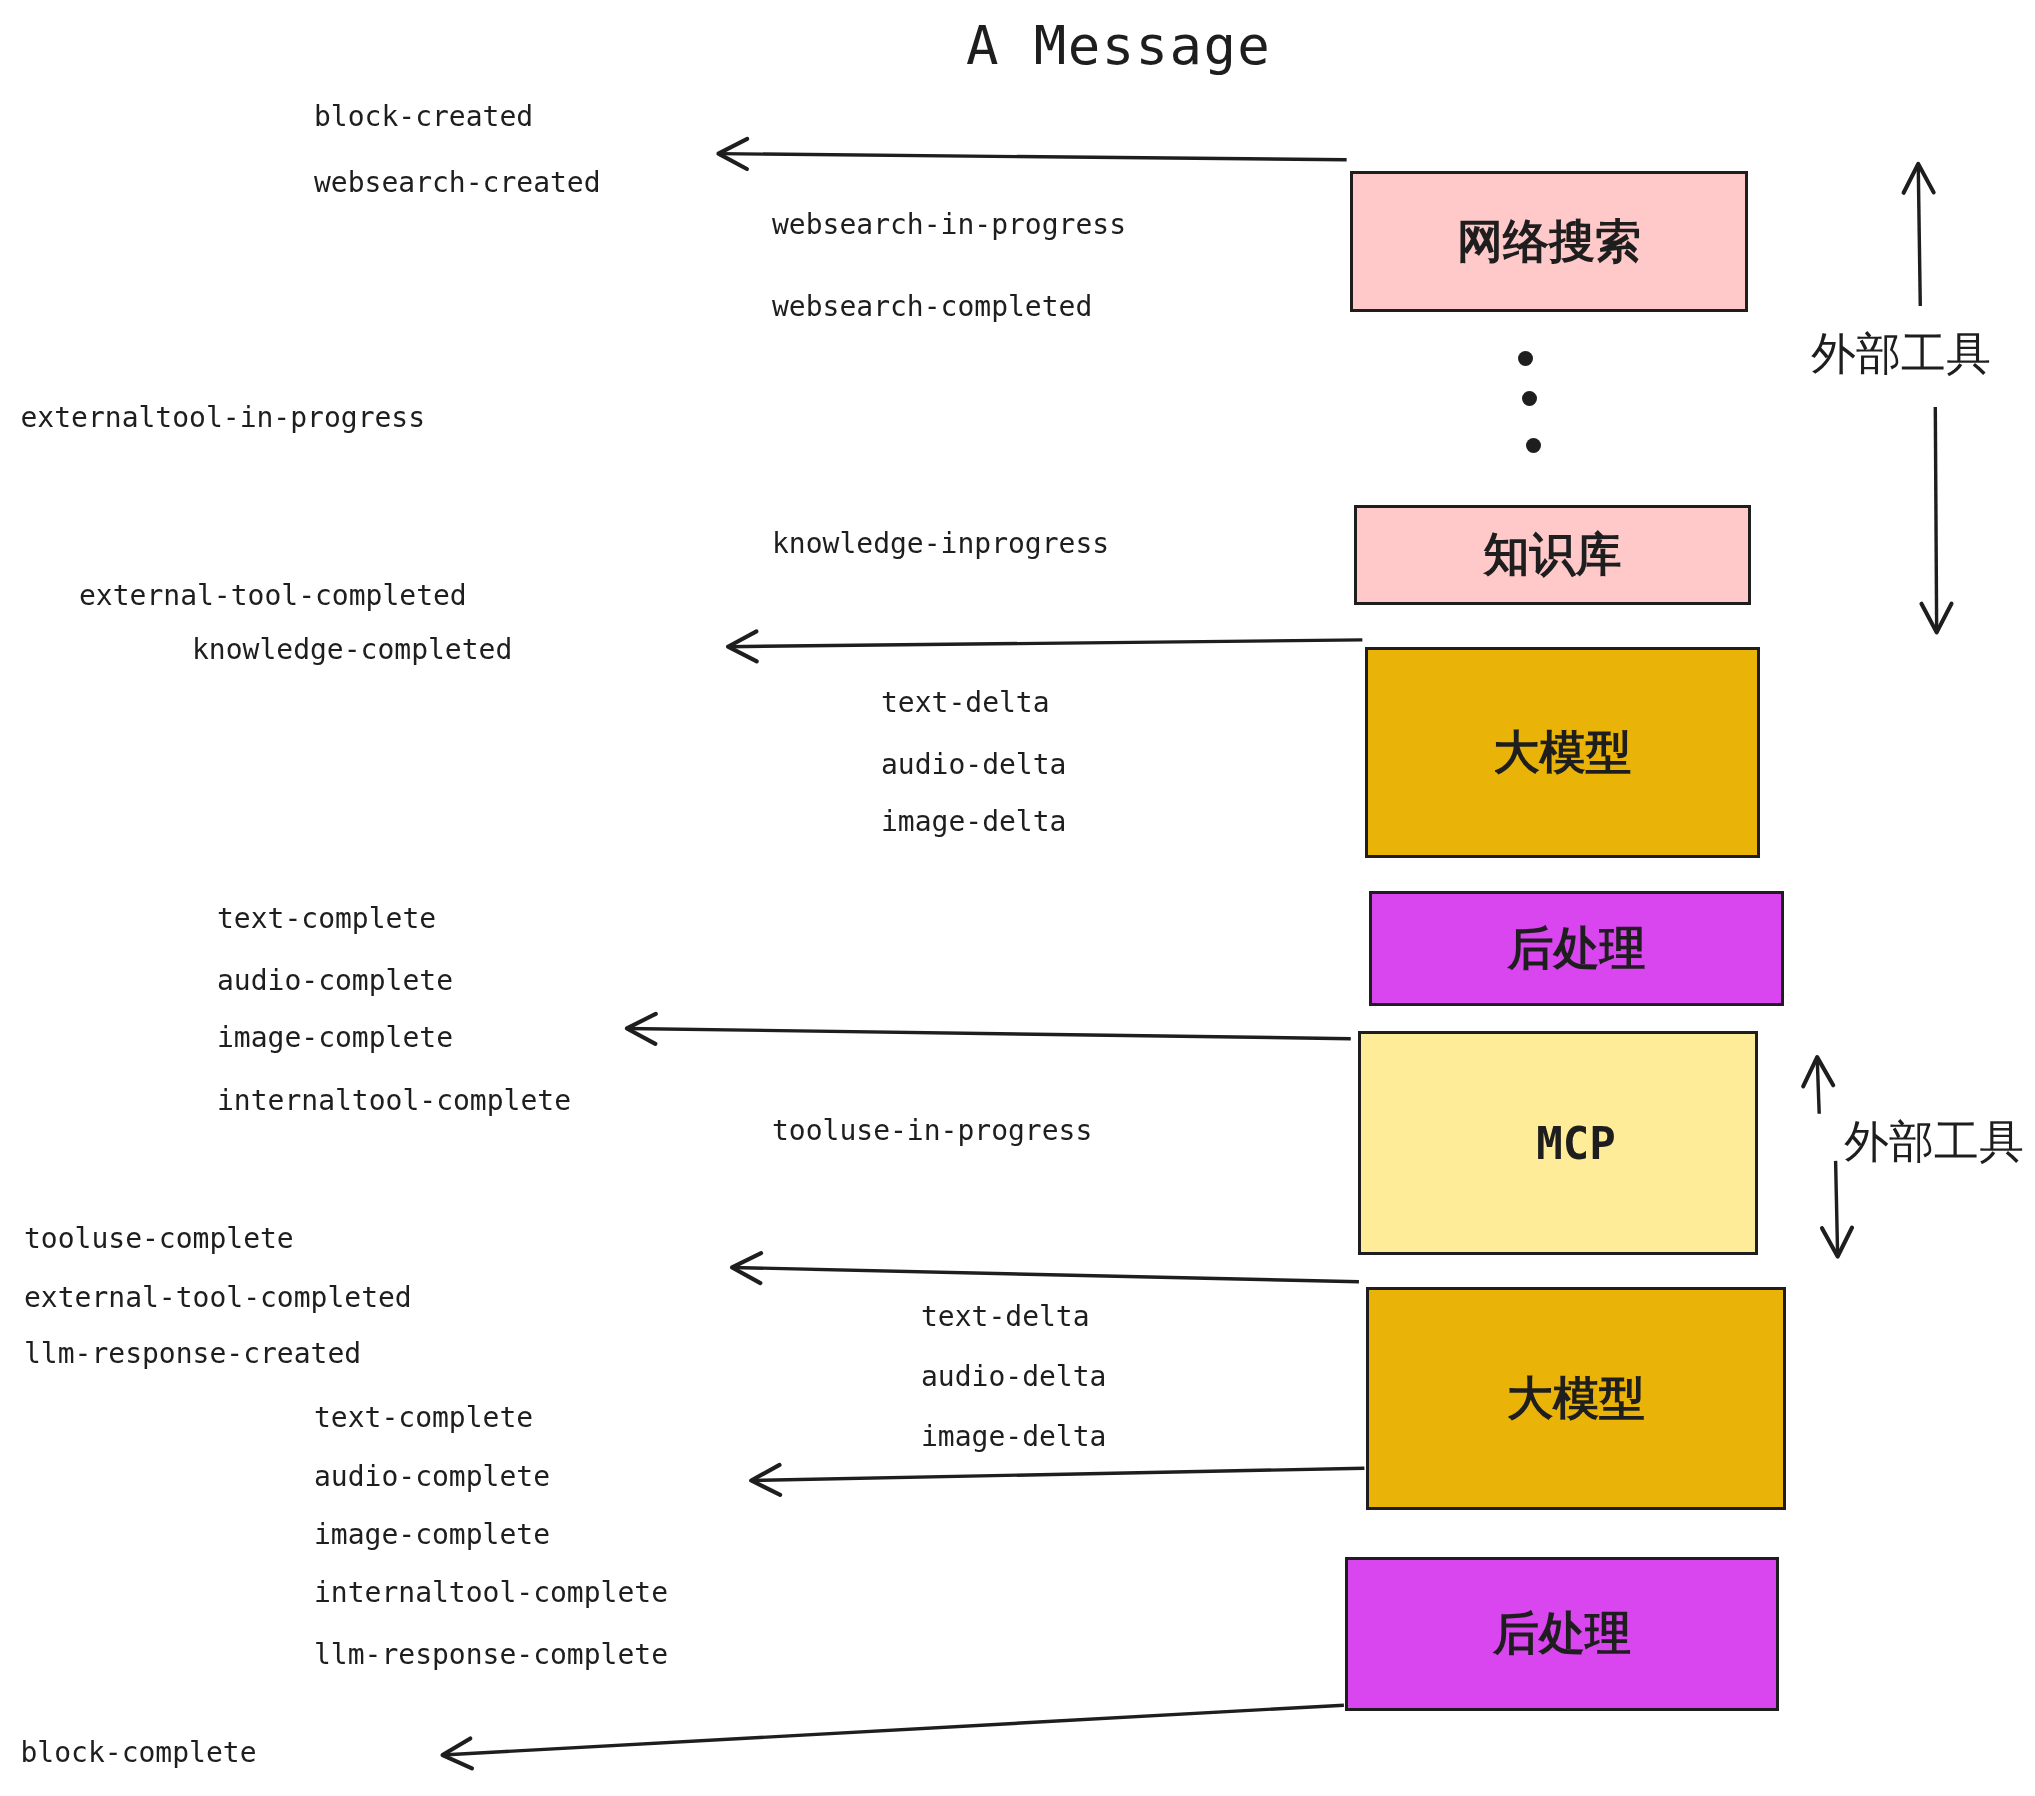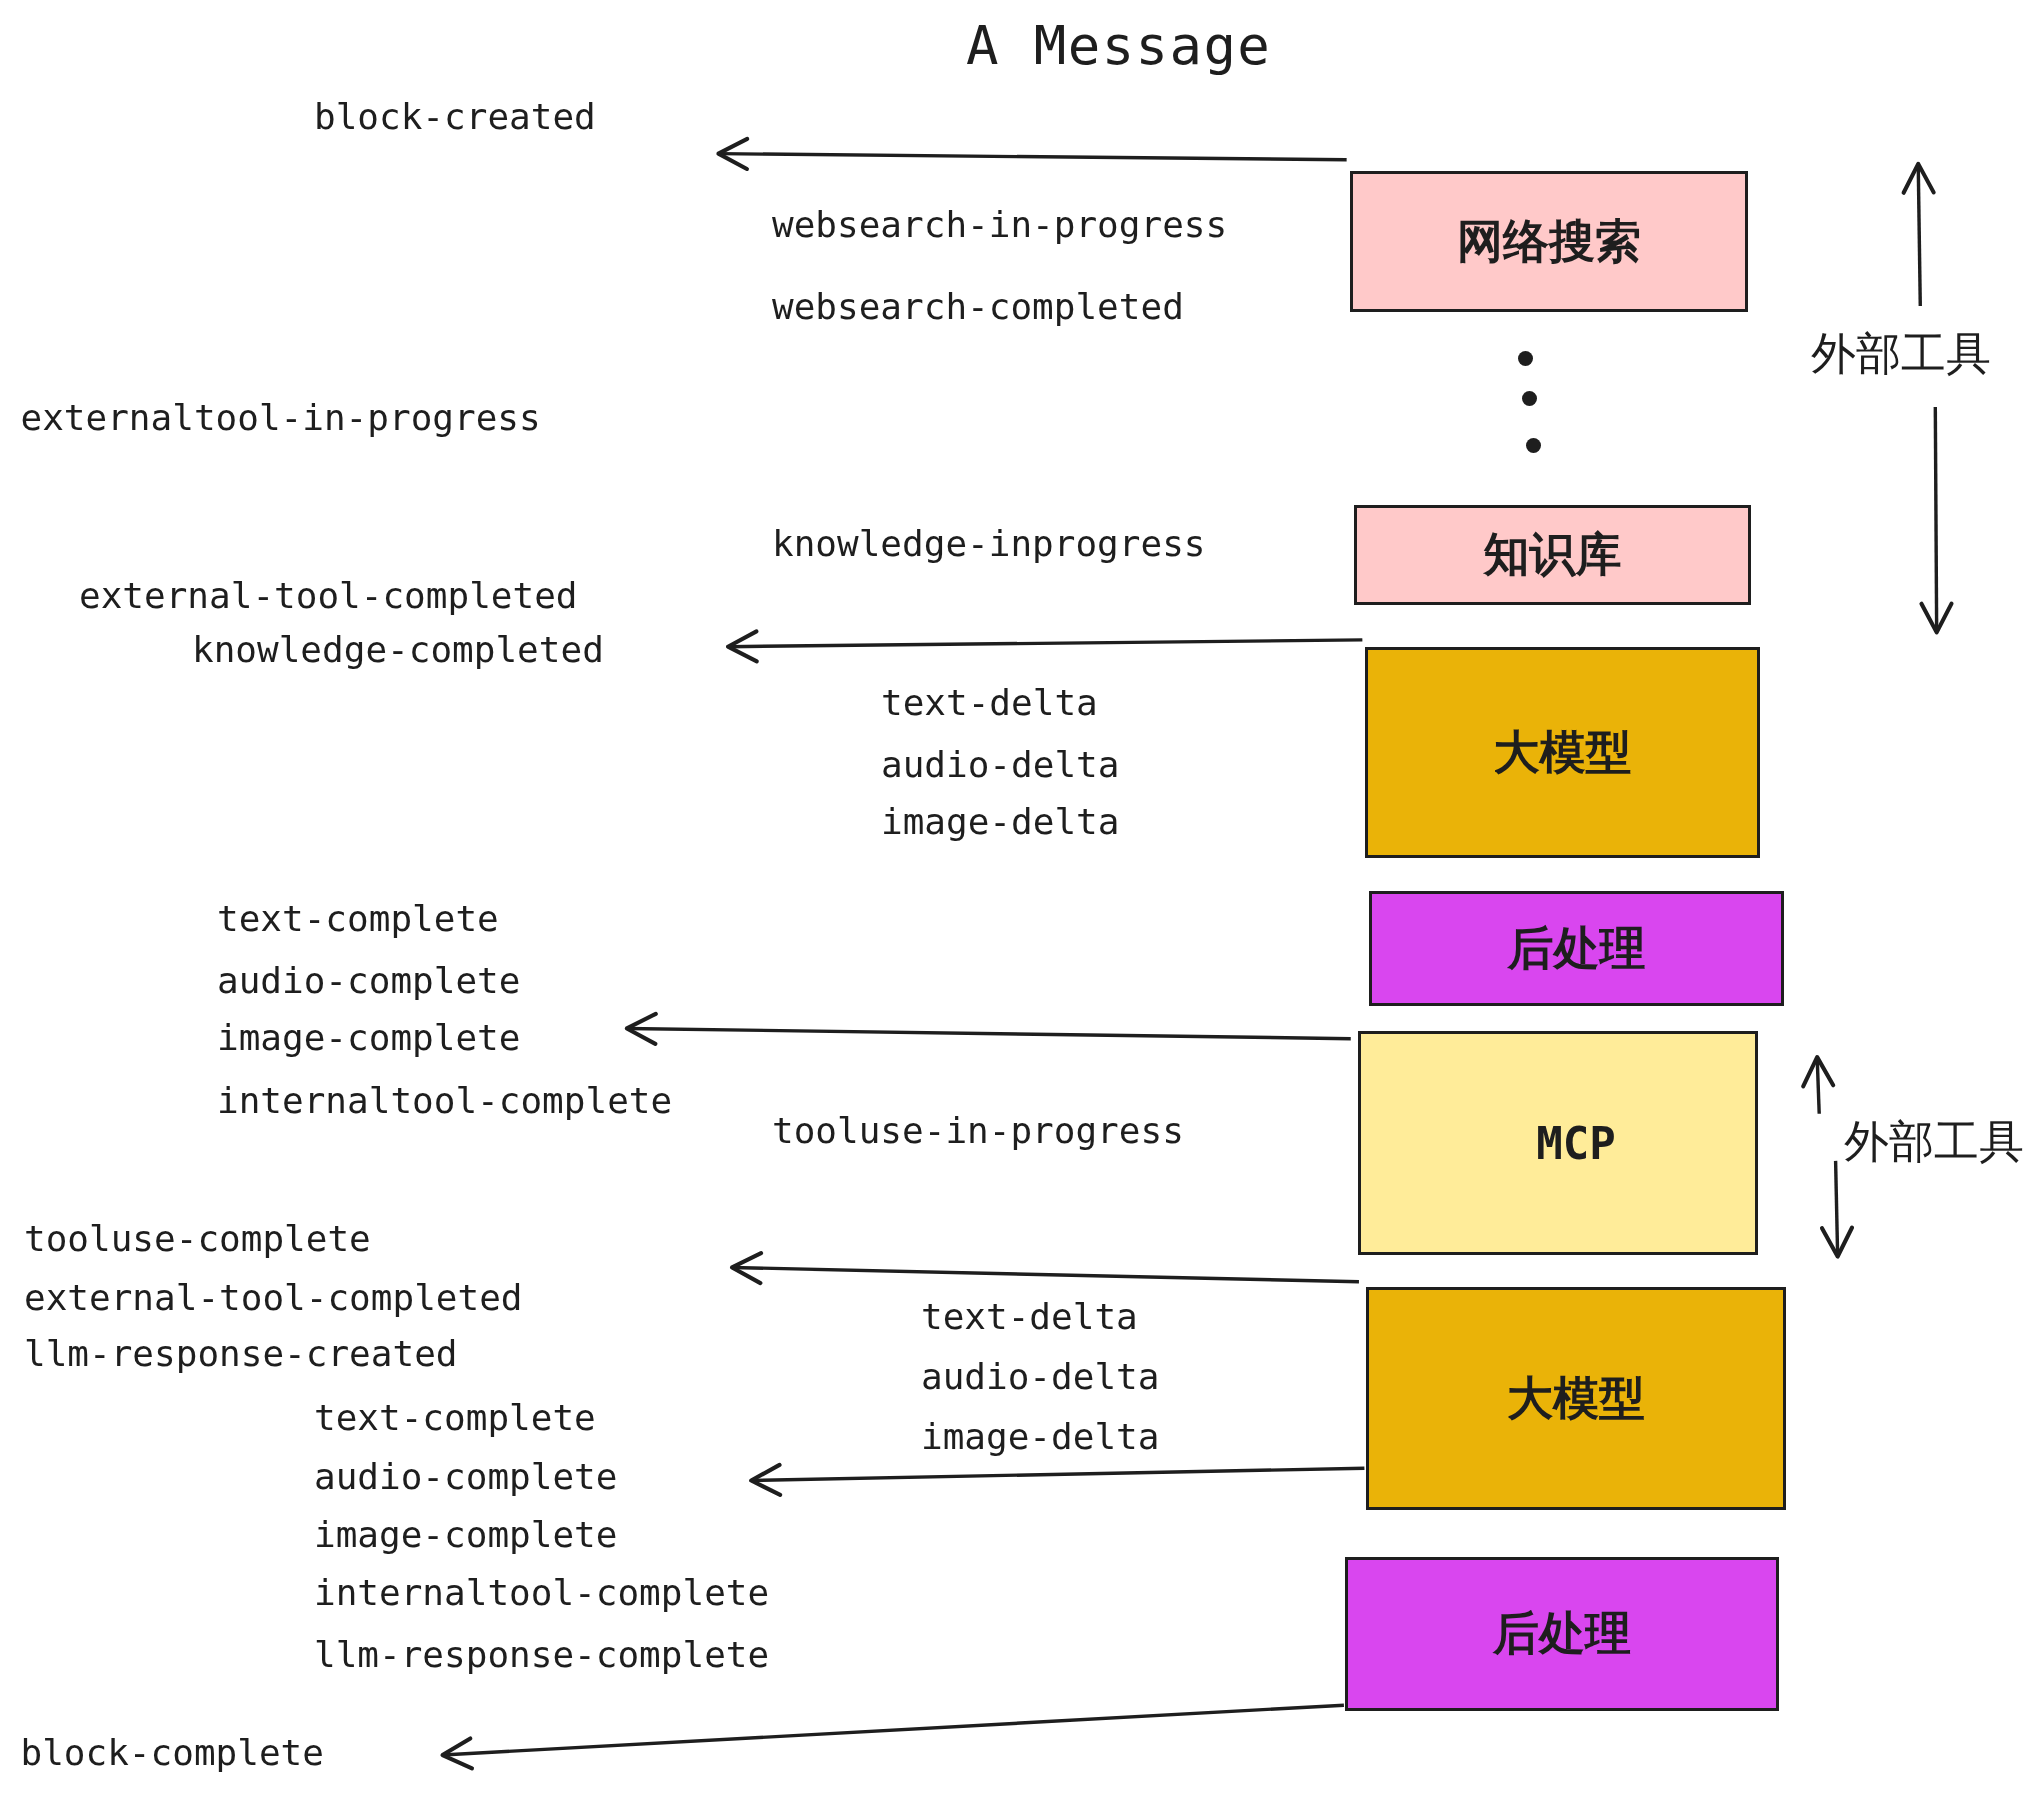--- a/index.html
+++ b/index.html
@@ -13,21 +13,21 @@
   }
   .title{
     position:absolute;
     font-size:54px;
     font-weight:400;
     letter-spacing:1.4px;
     white-space:nowrap;
   }
   .evt{
     position:absolute;
-    font-size:36px;
+    font-size:28px;
     font-weight:500;
     white-space:nowrap;
     transform:translateY(-50%);
     line-height:1;
   }
   .box{
     position:absolute;
     border:3.4px solid #1e1e1e;
     box-sizing:border-box;
     display:flex;
@@ -124,20 +124,21 @@
   </div>
 
   <div class="dot" style="left:1518px; top:351px"></div>
   <div class="dot" style="left:1522px; top:391px"></div>
   <div class="dot" style="left:1526px; top:438px"></div>
 
   <div class="side-label" style="left:1811px; top:354px">外部工具</div>
   <div class="side-label" style="left:1844px; top:1142px">外部工具</div>
 
   <div class="evt" style="left:314px; top:117px">block-created</div>
+  <div class="evt" style="left:314px; top:183px">websearch-created</div>
   <div class="evt" style="left:772px; top:225px">websearch-in-progress</div>
   <div class="evt" style="left:772px; top:307px">websearch-completed</div>
   <div class="evt" style="left:772px; top:544px">knowledge-inprogress</div>
   <div class="evt" style="left:20.5px; top:418px">externaltool-in-progress</div>
   <div class="evt" style="left:79px; top:596px">external-tool-completed</div>
   <div class="evt" style="left:192px; top:650px">knowledge-completed</div>
   <div class="evt" style="left:881px; top:703px">text-delta</div>
   <div class="evt" style="left:881px; top:765px">audio-delta</div>
   <div class="evt" style="left:881px; top:822px">image-delta</div>
   <div class="evt" style="left:217px; top:919px">text-complete</div>

